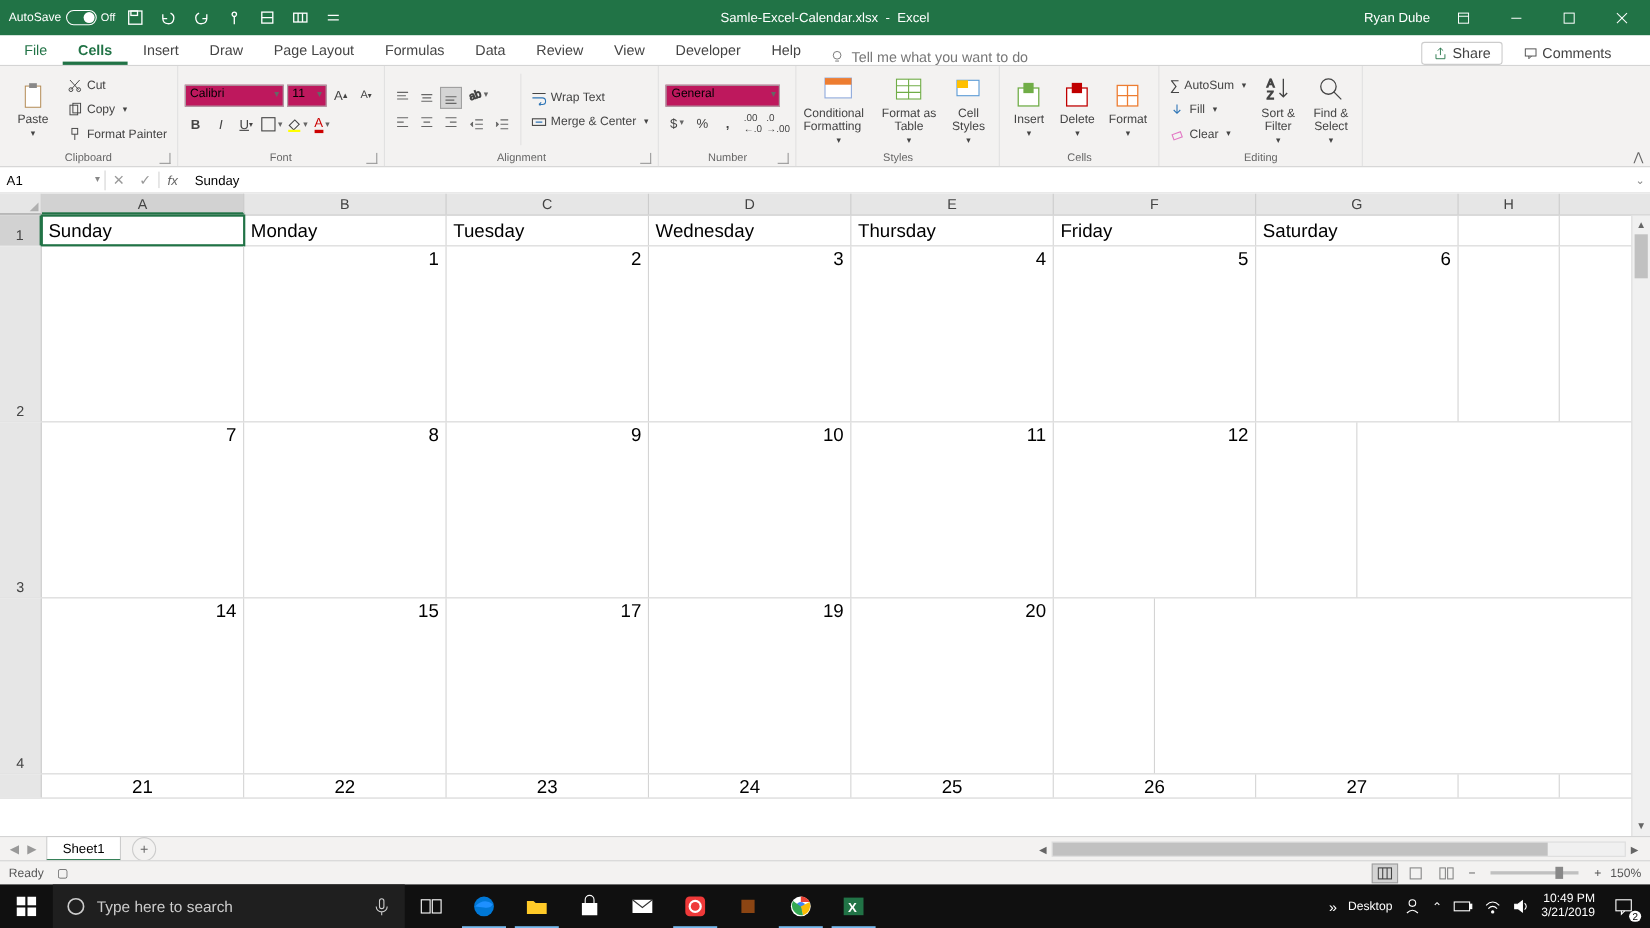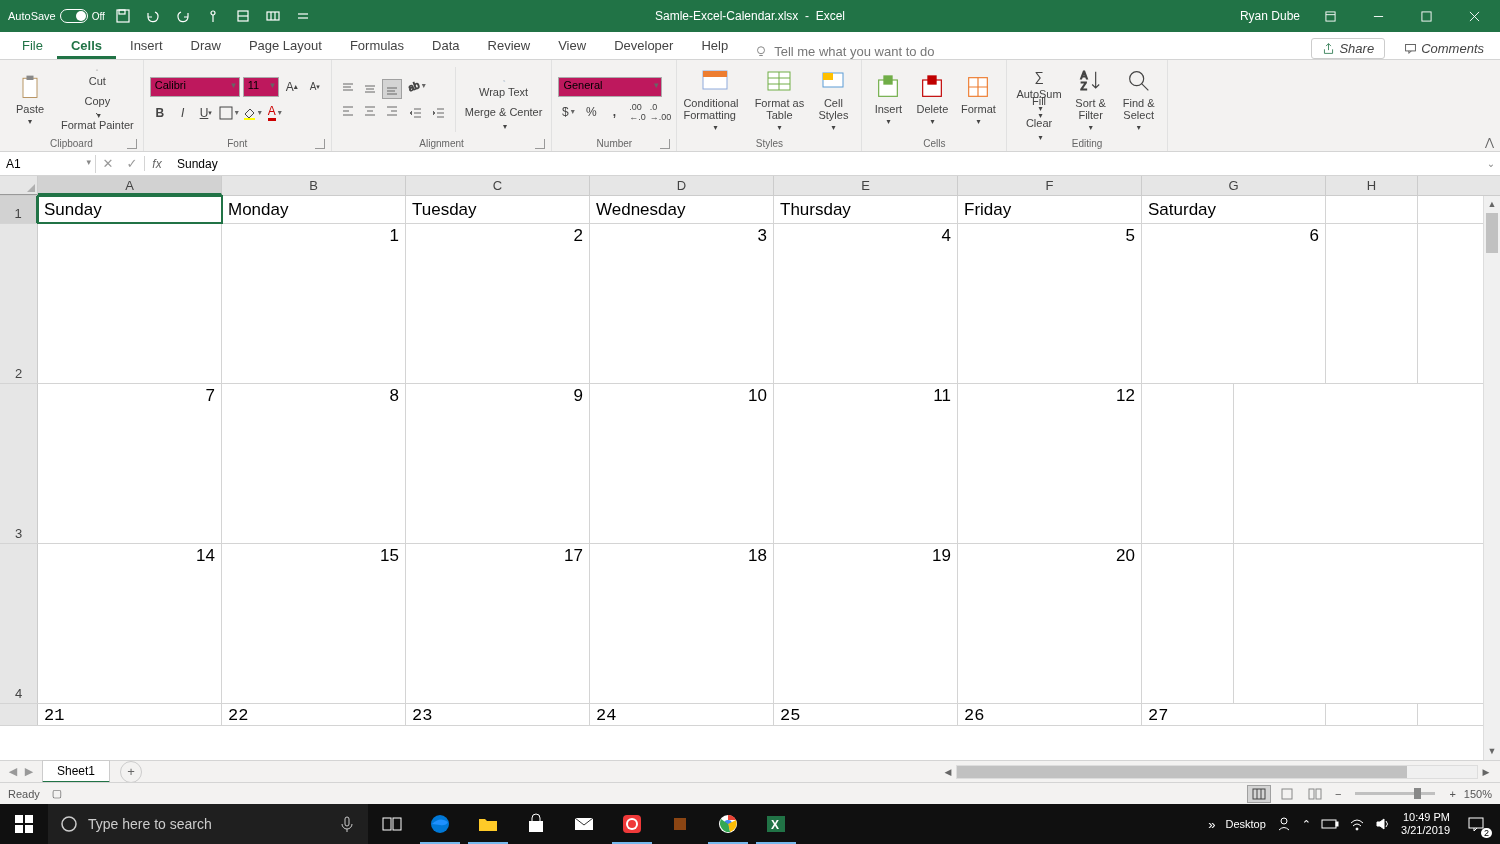--- a/index.html
+++ b/index.html
@@ -20,34 +20,34 @@
 .win-btn svg { width: 11px; height: 11px; stroke: #fff; fill: none; stroke-width: 1; }
 .user { font-size: 12px; margin-right: 4px; }
 
 
 .ribbon-tabs { height: 28px; background: #fff; border-bottom: 1px solid #d4d4d4; display: flex; align-items: flex-end; padding-left: 8px; }
 .ribbon-tab { padding: 6px 14px; font-size: 13px; color: #444; cursor: pointer; }
 .ribbon-tab.file { color: #217346; font-weight: 400; }
 .ribbon-tab.active { border-bottom: 3px solid #217346; color: #217346; font-weight: 600; padding-bottom: 3px; }
 .tellme { display: flex; align-items: center; margin-left: 12px; gap: 6px; color: #777; font-size: 13px; }
 .tellme svg { width: 14px; height: 14px; stroke: #777; fill: none; }
-.ribbon-right { margin-left: auto; display: flex; gap: 12px; padding-right: 9px; align-items: flex-start; font-style: italic; }
+.ribbon-right { margin-left: auto; display: flex; gap: 12px; padding-right: 28px; align-items: flex-start; }
 .share-btn, .comments-btn { font-size: 13px; color: #444; display: flex; align-items: center; gap: 4px; cursor: pointer; padding: 2px 6px; border: 1px solid transparent; }
 .share-btn { border-color: #ccc; padding: 2px 10px; border-radius: 3px; }
 
 
 .ribbon { height: 92px; background: #f3f2f1; border-bottom: 1px solid #d4d4d4; display: flex; position: relative; }
 .ribbon-group { border-right: 1px solid #e1e1e1; padding: 3px 6px 0 6px; display: flex; flex-direction: column; justify-content: space-between; }
 .ribbon-group-label { font-size: 10px; color: #666; text-align: center; padding: 2px 0; position: relative; }
 .ribbon-group-label .launcher { position: absolute; right: 0; bottom: 2px; width: 10px; height: 10px; border: 1px solid #999; border-top: none; border-left: none; cursor: pointer; }
 .rg-body { display: flex; gap: 4px; flex: 1; }
 .big-btn { display: flex; flex-direction: column; align-items: center; justify-content: center; width: 48px; font-size: 11px; color: #444; cursor: pointer; gap: 2px; }
 .big-btn svg { width: 28px; height: 28px; }
 .small-col { display: flex; flex-direction: column; gap: 2px; justify-content: center; }
-.small-btn { display: flex; align-items: center; gap: 4px; font-size: 11px; color: #444; cursor: pointer; padding: 1px 3px; height: 20px; flex-direction: column; }
+.small-btn { display: flex; align-items: center; gap: 4px; font-size: 11px; color: #444; cursor: pointer; padding: 1px 3px; height: 20px; }
 .small-btn svg { width: 14px; height: 14px; }
 .font-row { display: flex; gap: 3px; align-items: center; height: 22px; }
 .font-combo { border: 1px solid #ababab; background: #be185d; font-size: 11px; padding: 1px 18px 1px 4px; height: 20px; position: relative; }
 .font-combo.fname { width: 90px; }
 .font-combo.fsize { width: 36px; }
 .font-combo::after { content: "▾"; position: absolute; right: 3px; top: 2px; font-size: 9px; color: #666; }
 .icon-btn { width: 20px; height: 20px; display: flex; align-items: center; justify-content: center; cursor: pointer; font-size: 12px; color: #444; }
 .icon-btn.dd::after { content: "▾"; font-size: 8px; margin-left: 2px; color: #666; }
 .align-grid { display: grid; grid-template-columns: repeat(3, 20px); grid-template-rows: repeat(2, 20px); gap: 2px; }
 .align-cell { display: flex; align-items: center; justify-content: center; cursor: pointer; }
@@ -77,21 +77,21 @@
 .row-h { width: 38px; background: #e6e6e6; border-right: 1px solid #ccc; text-align: center; font-size: 13px; color: #444; display: flex; align-items: flex-end; justify-content: center; padding-bottom: 2px; cursor: pointer; }
 .row-h.sel { background: #d2d2d2; border-right: 2px solid #217346; }
 .cell { width: 184px; border-right: 1px solid #d4d4d4; padding: 2px 6px; font-size: 17px; color: #000; position: relative; }
 .cell.hH { width: 92px; }
 .cell.selected { outline: 2px solid #217346; outline-offset: -1px; }
 .row.r1 { height: 28px; }
 .row.r1 .cell { display: flex; align-items: center; }
 .row.tall { height: 160px; }
 .row.tall .cell { text-align: right; padding-top: 2px; }
 .row.partial { height: 22px; }
-.row.partial .cell { text-align: left; font-family: Liberation Mono, monospace; }
+.row.partial .cell { text-align: center; }
 .vscroll { position: absolute; right: 0; top: 20px; bottom: 0; width: 17px; background: #f0f0f0; border-left: 1px solid #ddd; }
 .vscroll-btn { height: 17px; text-align: center; font-size: 9px; color: #666; cursor: pointer; line-height: 17px; }
 .vscroll-thumb { position: absolute; top: 17px; left: 2px; right: 2px; height: 40px; background: #c1c1c1; }
 
 
 .sheet-tabs { position: absolute; bottom: 28px; left: 0; right: 0; height: 22px; background: #f3f2f1; border-top: 1px solid #d4d4d4; display: flex; align-items: center; }
 .sheet-nav { display: flex; gap: 2px; padding: 0 6px; }
 .sheet-nav-btn { width: 14px; text-align: center; color: #999; cursor: pointer; font-size: 11px; }
 .sheet-tab { padding: 3px 14px; background: #fff; border: 1px solid #ccc; border-bottom: 2px solid #217346; font-size: 12px; cursor: pointer; }
 .add-sheet { width: 22px; height: 22px; border: 1px solid #ccc; border-radius: 50%; margin-left: 10px; text-align: center; line-height: 19px; color: #666; cursor: pointer; font-size: 13px; }
@@ -601,21 +601,20 @@
       <div class="cell">10</div>
       <div class="cell">11</div>
       <div class="cell">12</div>
       <div class="cell hH"></div>
     </div>
     <div class="row tall">
       <div class="row-h">4</div>
       <div class="cell">14</div>
       <div class="cell">15</div>
       <div class="cell">17</div>
-      <div class="cell">18</div>
       <div class="cell">19</div>
       <div class="cell">20</div>
       <div class="cell hH"></div>
     </div>
     <div class="row partial">
       <div class="row-h"></div>
       <div class="cell">21</div>
       <div class="cell">22</div>
       <div class="cell">23</div>
       <div class="cell">24</div>

